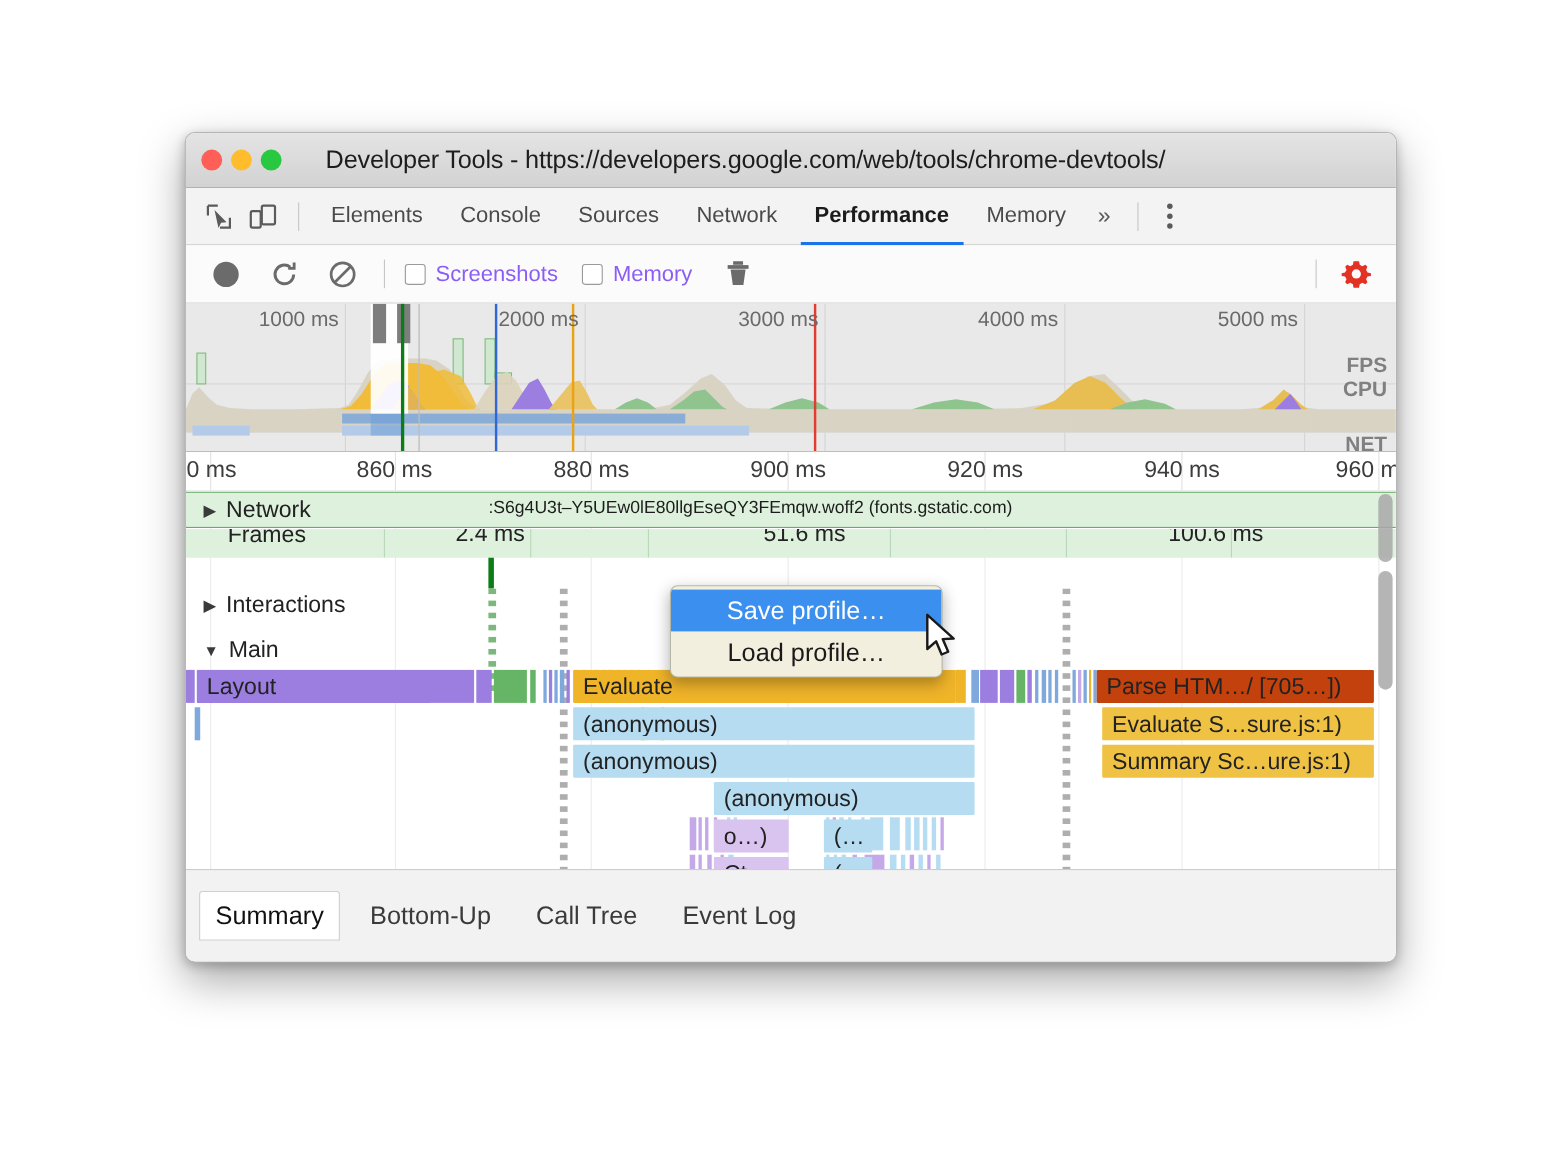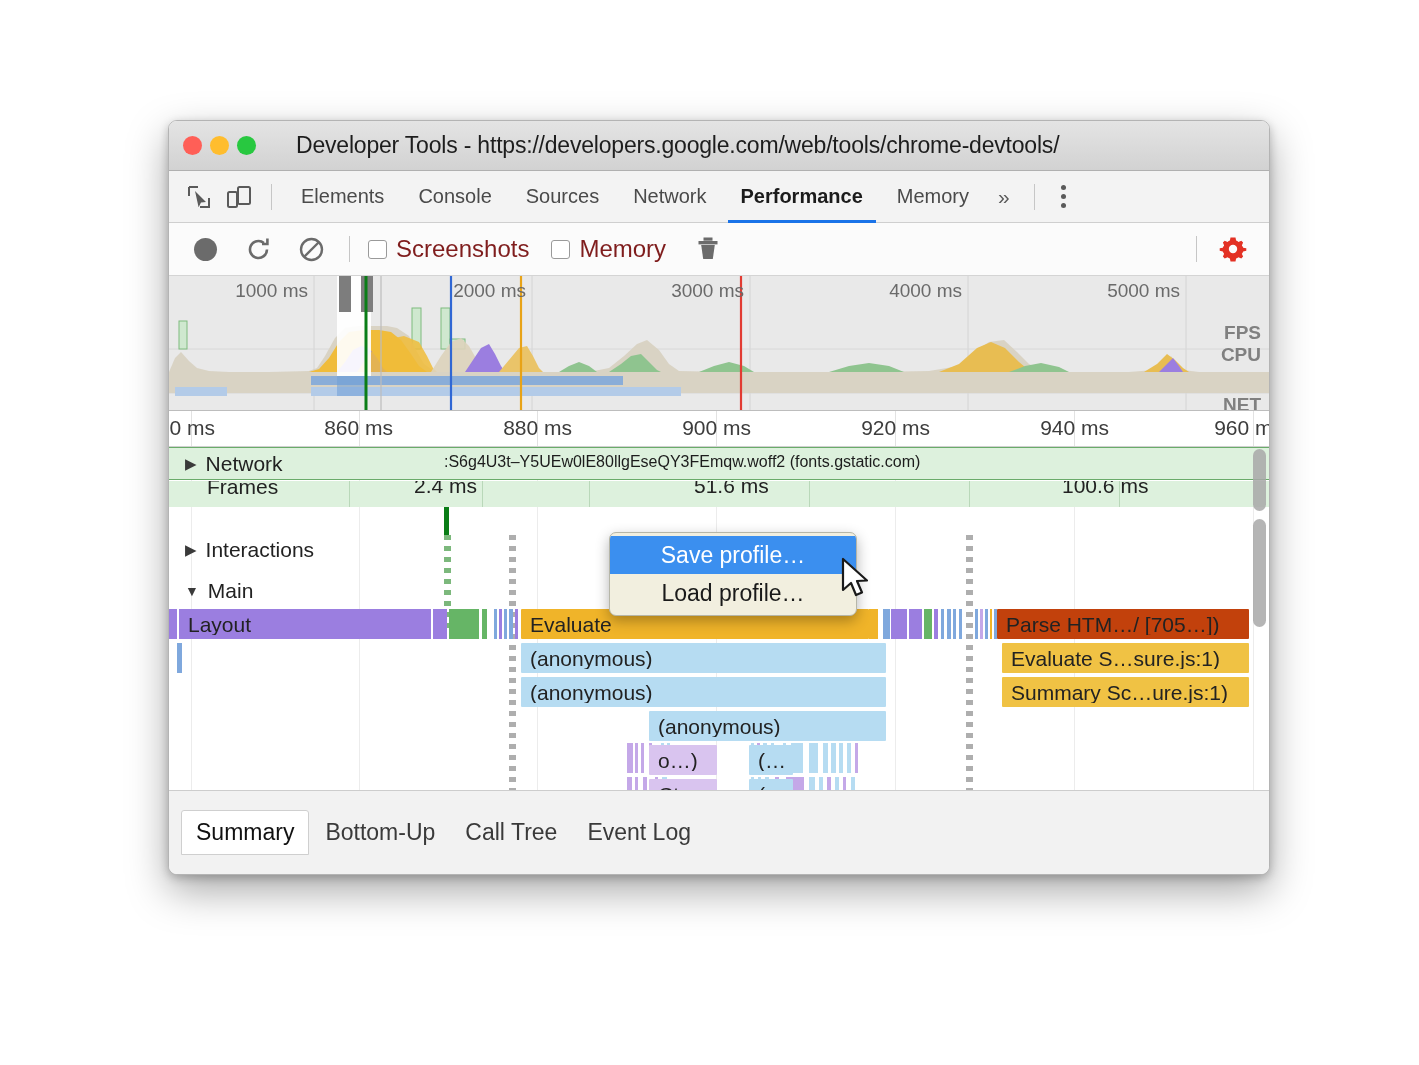--- a/index.html
+++ b/index.html
@@ -78,21 +78,21 @@
     display:flex; align-items:center;
     padding: 0 16px;
     position: relative;
   }
   #rec-dot { width:23px; height:23px; border-radius:50%; background:#6b6b6b; cursor:pointer; }
   .cbwrap { display:flex; align-items:center; margin-right:22px; cursor:pointer; }
   .cb {
     width: 19px; height: 19px; border:1px solid #9a9a9a; border-radius:3px;
     background:#fff; margin-right: 9px;
   }
-  .cblabel { font-size:24px; color:#7f1d1d; }
+  .cblabel { font-size:20px; color:#8b5cf6; }
   #gear-wrap { margin-left:auto; display:flex; align-items:center; }
 
   
   #overview {
     height: 135px;
     background: #e9e9e9;
     position: relative;
     border-bottom: 1px solid #bdbdbd;
     overflow: hidden;
   }
@@ -191,21 +191,21 @@
   
   #bottombar {
     position:absolute; left:0; right:0; bottom:0;
     height: 84px;
     background:#f2f2f2;
     border-top:1px solid #cdcdcd;
     display:flex; align-items:center; padding-left:12px;
   }
   .btab {
     font-size:23px; color:#3a3a3a;
-    padding: 8px 14px; margin-right:2px;
+    padding: 8px 14px; margin-right:13px;
     cursor:pointer; border-radius:3px 3px 0 0;
   }
   .btab.active { background:#ffffff; border:1px solid #cfcfcf; color:#111; }
 </style>
 </head>
 <body>
 
 <div id="window">
 
   <div id="titlebar">

